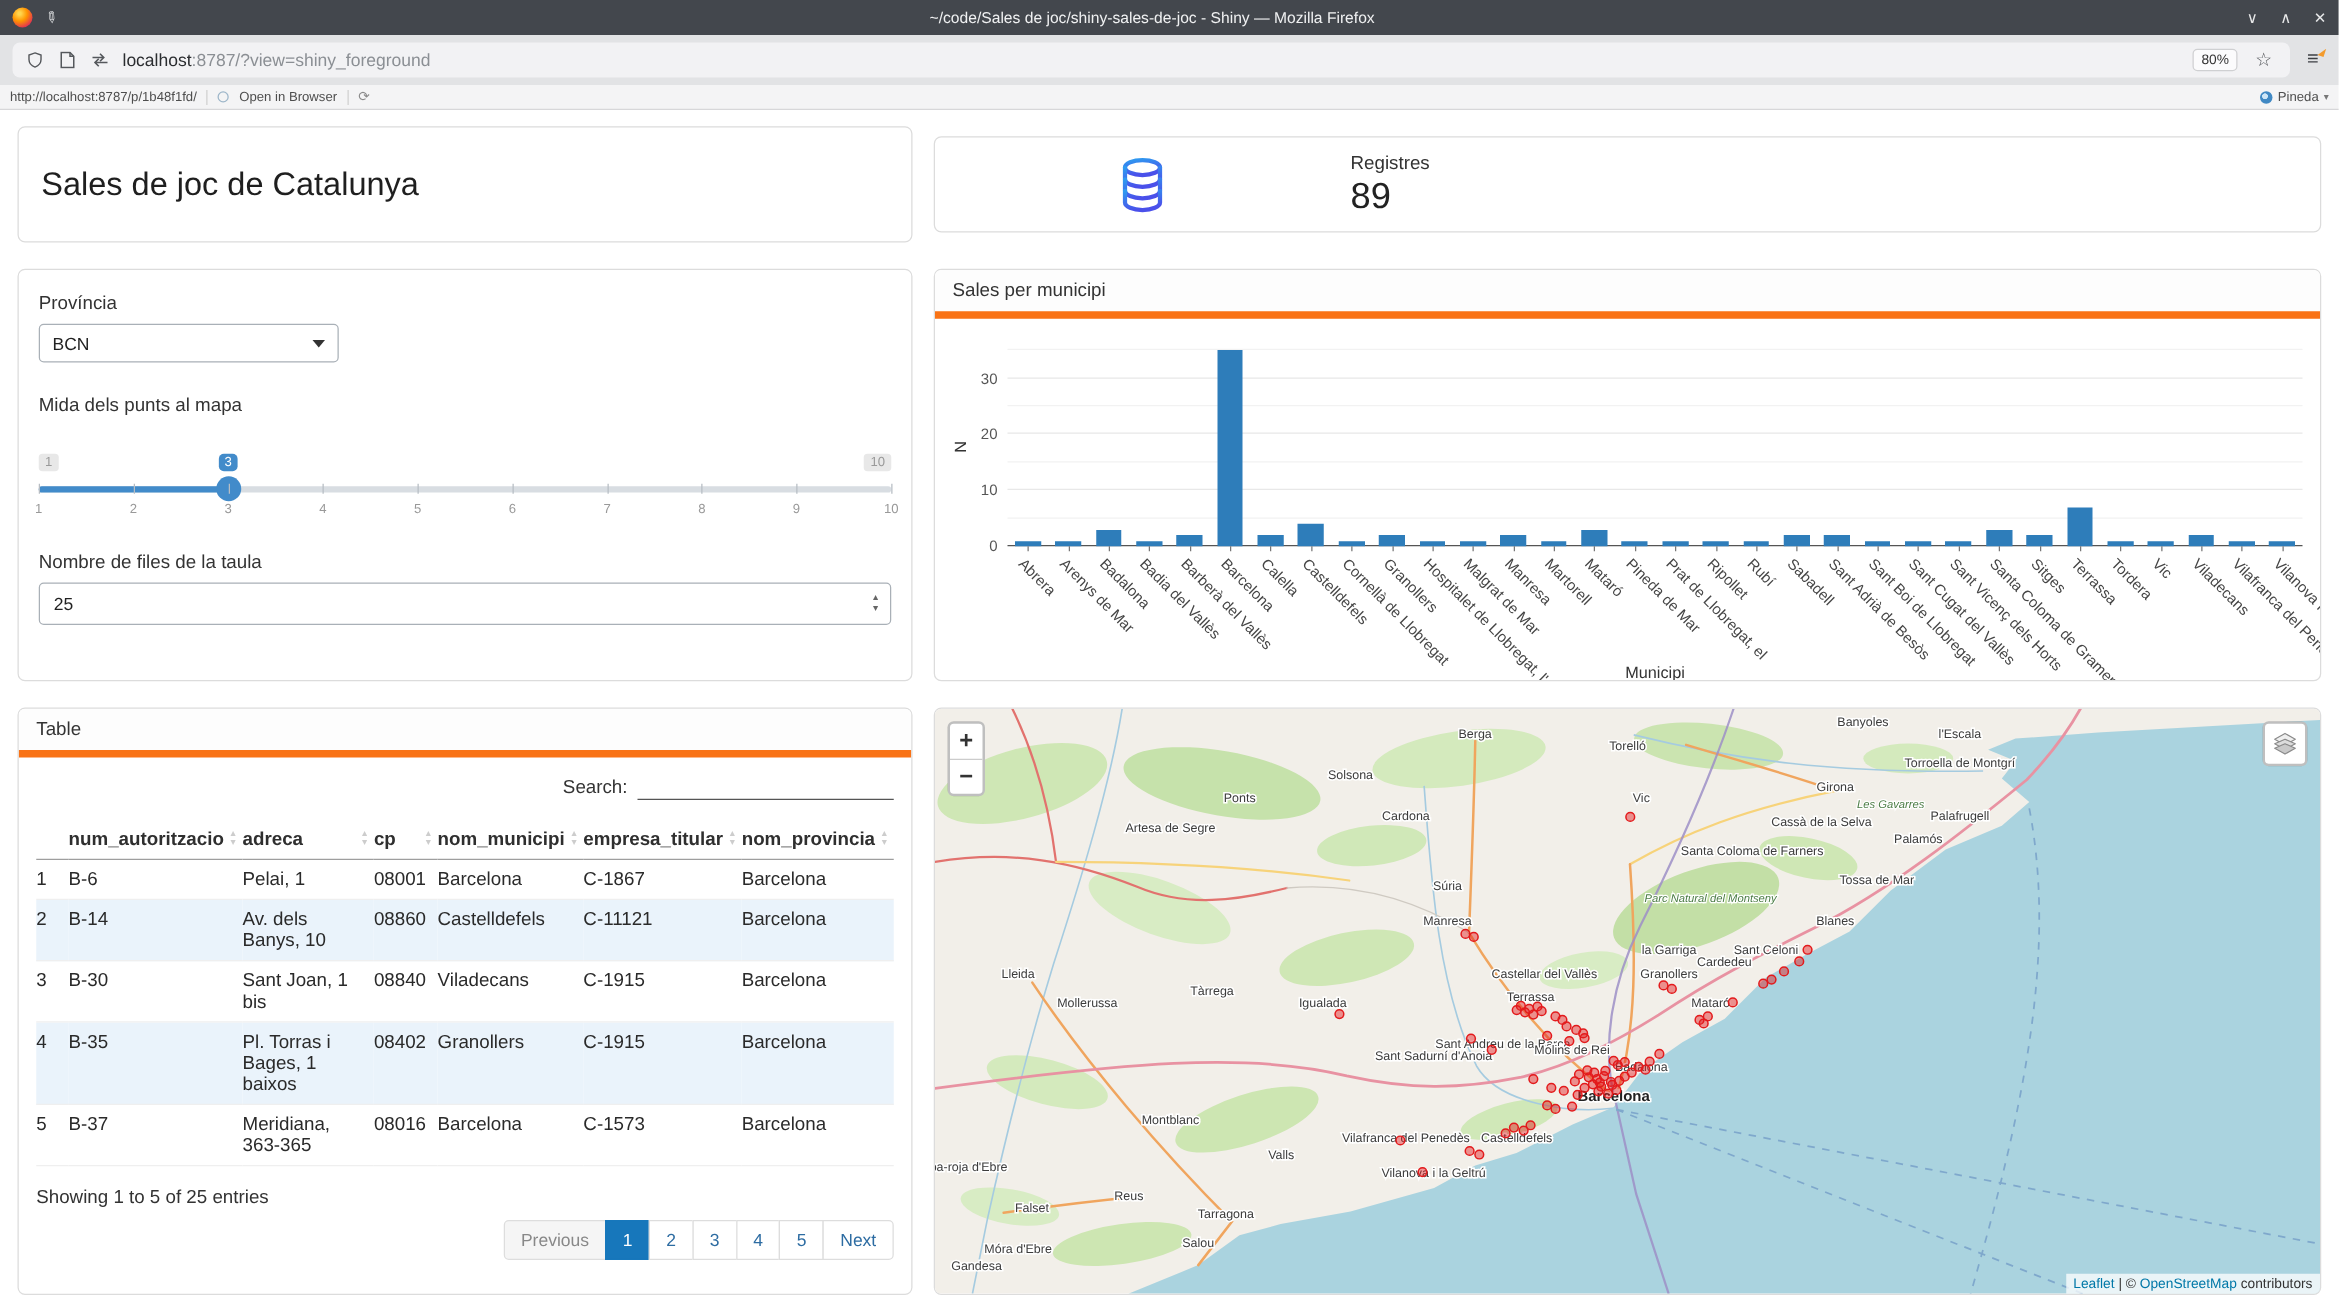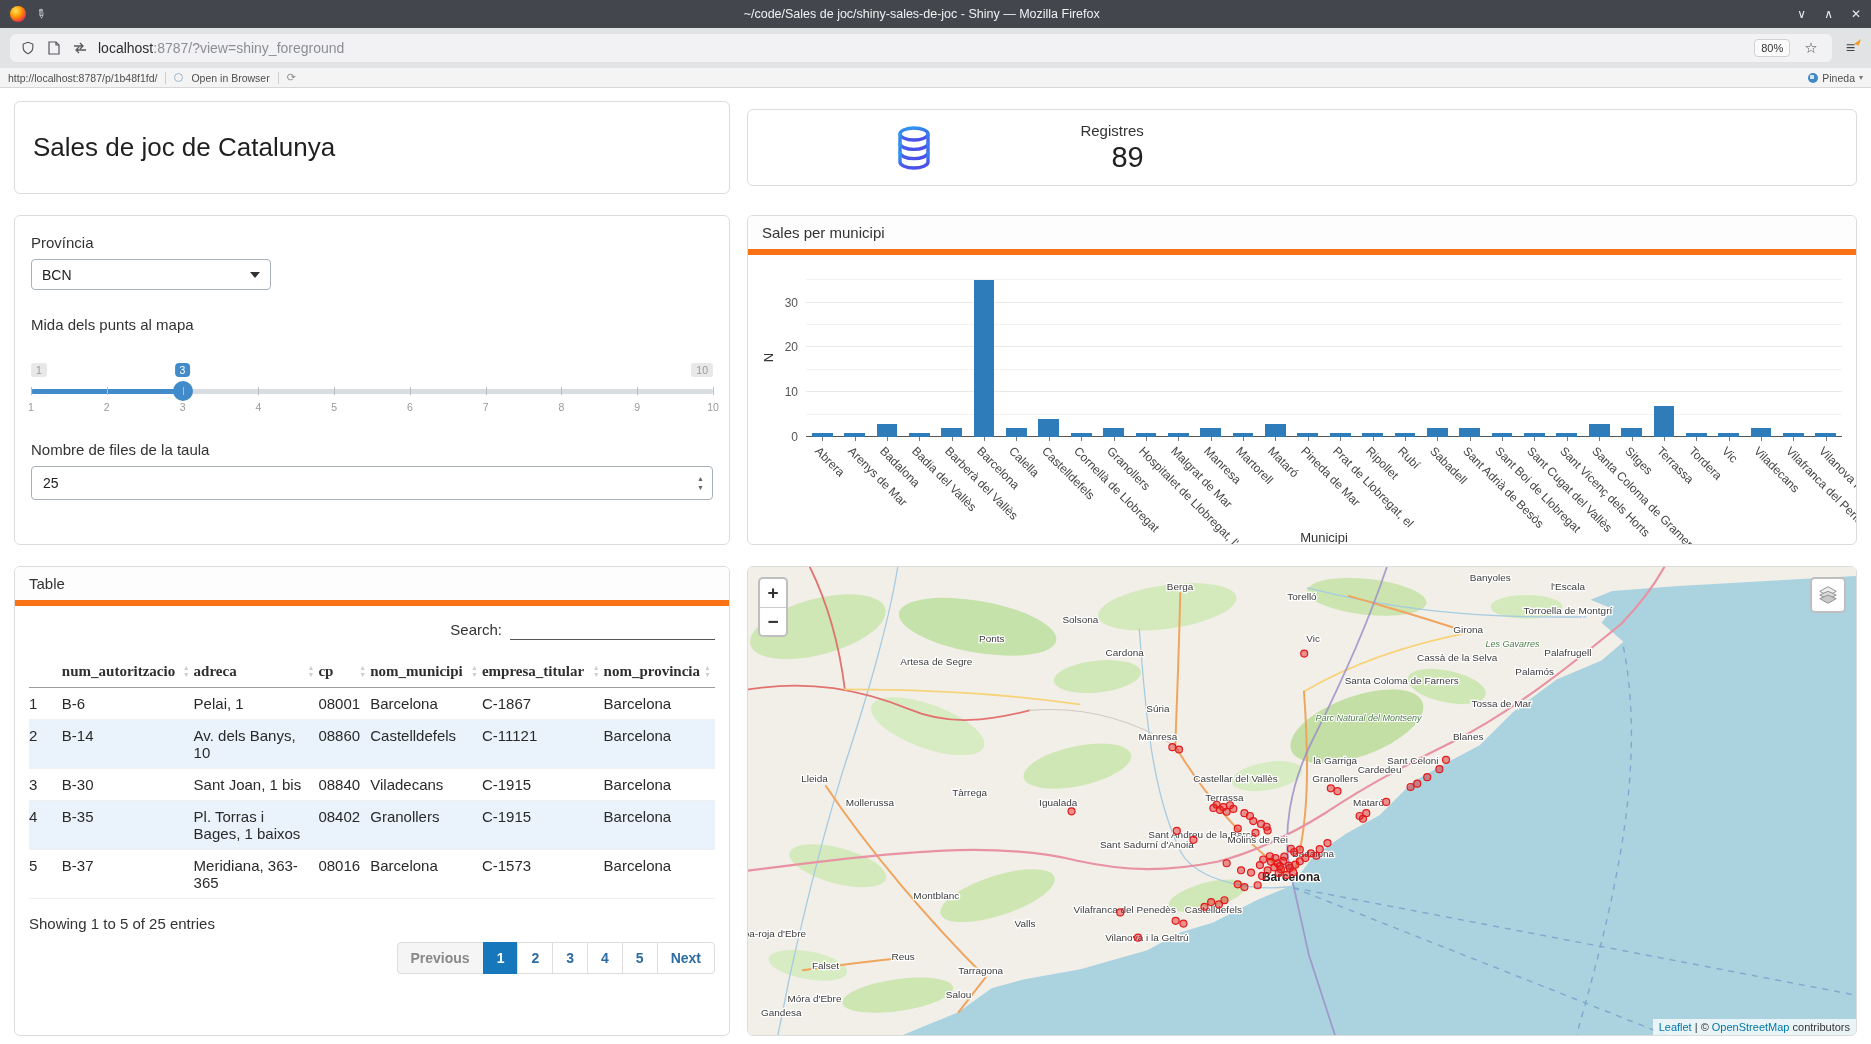--- a/index.html
+++ b/index.html
@@ -42,21 +42,21 @@
   .card { background:#fff; border:1px solid #dcdcdc; border-radius:6px; overflow:hidden; }
   .panel-head { padding:8px 14px; font-size:15px; color:#333; border-bottom:6px solid #f97316; background:#fdfdfd; }
 
   .title-card { display:flex; align-items:center; padding:0 18px; }
   .page-title { font-size:26px; color:#1f1f1f; font-weight:400; }
 
   .value-card { margin:8px 0; display:flex; align-items:center; }
   .showcase { width:30%; display:flex; justify-content:center; align-items:center; }
   .vb-text { display:flex; flex-direction:column; gap:2px; }
   .vb-label { font-size:15px; color:#333; }
-  .vb-value { font-size:29px; color:#222; font-weight:400;text-align:right; }
+  .vb-value { font-size:29px; color:#222; font-weight:400; }
 
   
   .controls-card { padding:18px 16px; }
   .ctl-label { font-size:15px; color:#333; margin-bottom:8px; }
   .select-box { width:240px; height:31px; border:1px solid #a9b0b7; border-radius:4px; display:flex; align-items:center; justify-content:space-between; padding:0 10px; font-size:14px; color:#222; background:#fff; }
   .select-caret { width:0; height:0; border-left:5px solid transparent; border-right:5px solid transparent; border-top:6px solid #333; }
   .slider-wrap { position:relative; margin-top:30px; height:60px; }
   .badge { position:absolute; top:0; font-size:10.5px; padding:1px 5px; border-radius:3px; }
   .badge-grey { background:#e8e8e8; color:#999; }
   .badge-blue { background:#428bca; color:#fff; border-radius:4px; }
@@ -83,27 +83,27 @@
   .xlabels { position:absolute; left:58px; right:14px; top:182px; height:104px; }
   .xtickmark { position:absolute; top:0; width:1px; height:4px; background:#777; }
   .xlabel { position:absolute; top:7px; font-size:12px; color:#454545; white-space:nowrap; transform:rotate(45deg); transform-origin:left top; }
   .xaxis-title { position:absolute; bottom:4px; left:58px; right:14px; text-align:center; font-size:13px; color:#333; }
 
   
   .table-body { padding:12px 14px; }
   .search-row { display:flex; justify-content:flex-end; align-items:center; gap:8px; font-size:15px; color:#333; margin-bottom:16px; }
   .search-row input { width:205px; height:22px; border:none; border-bottom:1px solid #555; outline:none; font-size:14px; background:transparent; }
   table.dt { width:100%; border-collapse:collapse; font-size:15px; color:#2a2a2a; }
-  table.dt th { text-align:left; font-weight:700; color:#2f2f2f; padding:7px 4px 7px 0; border-bottom:1px solid #9e9e9e; vertical-align:middle;font-family:Liberation Serif, serif; }
+  table.dt th { text-align:left; font-weight:700; color:#2f2f2f; padding:7px 4px 7px 0; border-bottom:1px solid #9e9e9e; vertical-align:middle; }
   table.dt td { padding:7px 8px 7px 0; vertical-align:top; border-bottom:1px solid #efefef; }
   table.dt tr.stripe td { background:#eaf3fb; }
   .th-inner { display:flex; align-items:center; justify-content:space-between; }
   .sort-ic { display:flex; flex-direction:column; font-size:7px; color:#cdcdcd; line-height:0.9; margin-left:4px; }
   .dt-info { font-size:15px; color:#333; margin-top:16px; }
-  .paginate { display:flex; justify-content:flex-end; margin-top:10px;font-weight:bold; }
+  .paginate { display:flex; justify-content:flex-end; margin-top:10px; }
   .pg-btn { font-size:14px; padding:7px 13px; border:1px solid #ddd; margin-left:-1px; background:#fff; color:#2d6ca2; cursor:pointer; }
   .pg-btn.first { border-radius:4px 0 0 4px; background:#f5f5f5; color:#888; }
   .pg-btn.last { border-radius:0 4px 4px 0; }
   .pg-btn.active { background:#1777bb; border-color:#1777bb; color:#fff; }
 
   
   .map-card { position:relative; padding:0; }
   .map-card svg { display:block; }
   .leaflet-ctl { position:absolute; border:2px solid rgba(0,0,0,0.25); border-radius:5px; background:#fff; }
   .zoom-ctl { top:10px; left:10px; width:30px; }

